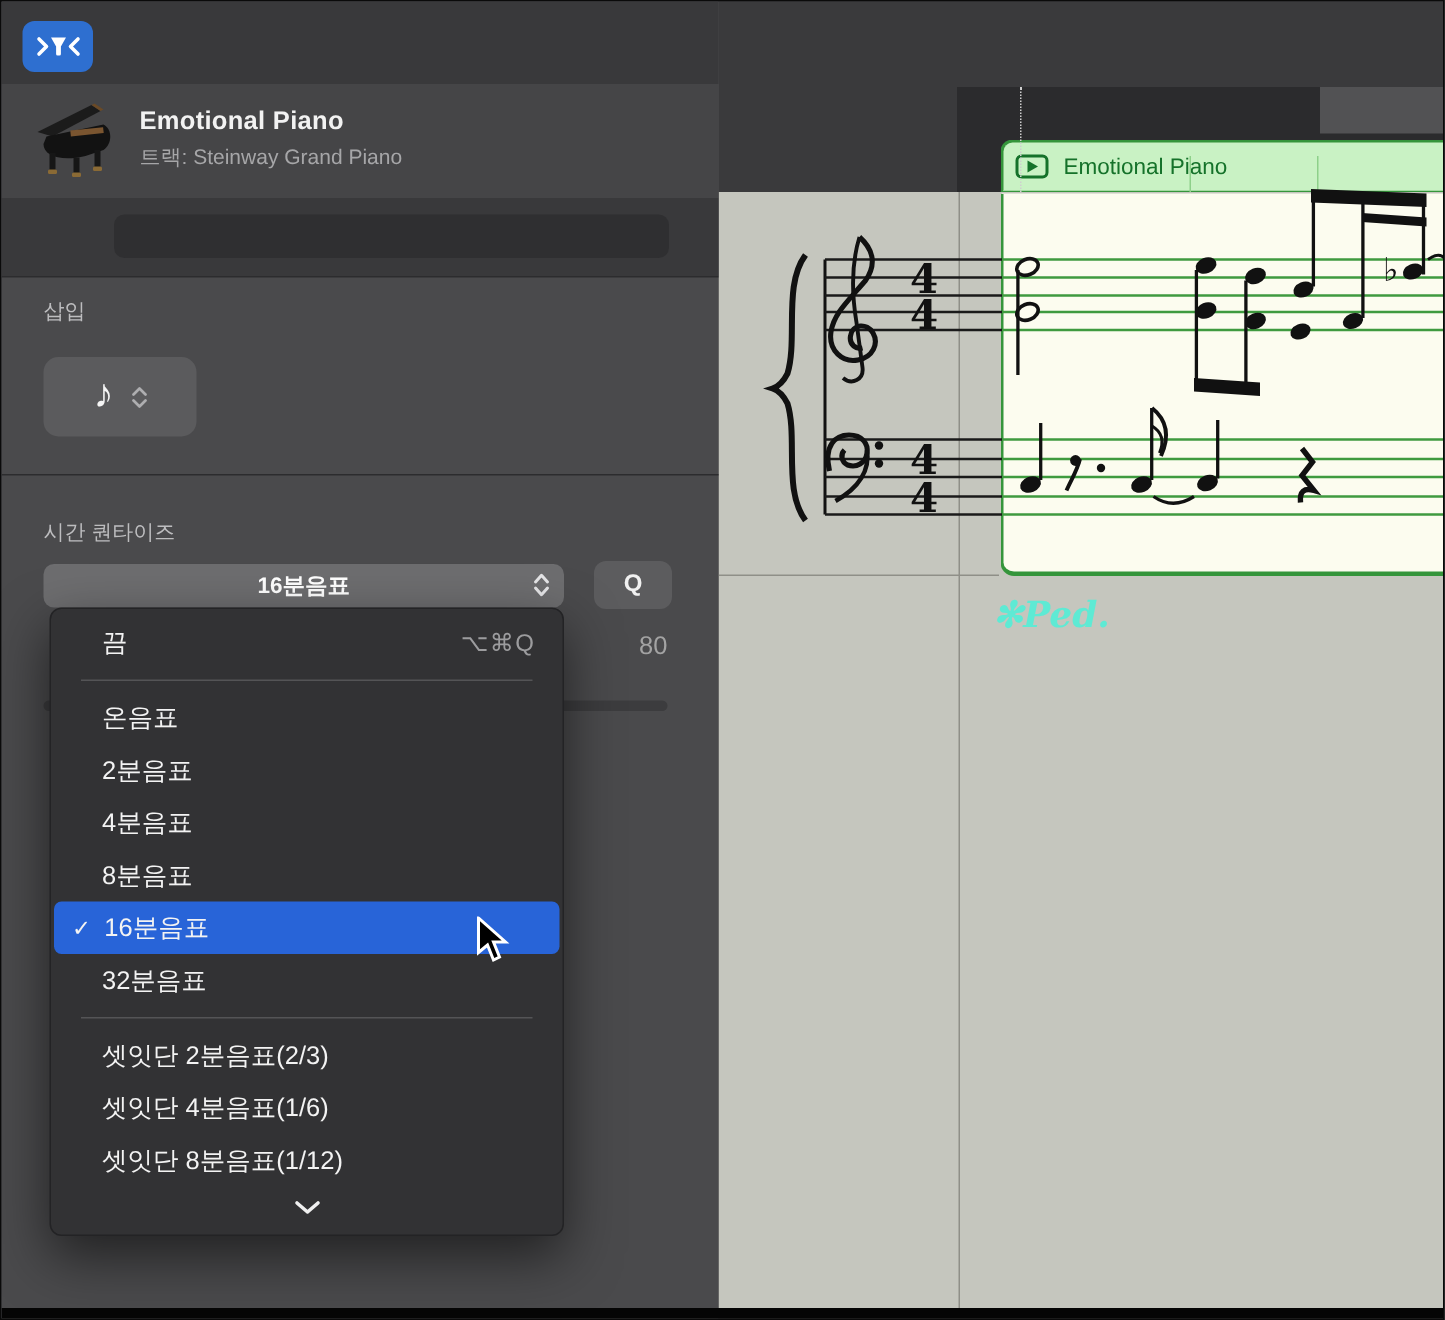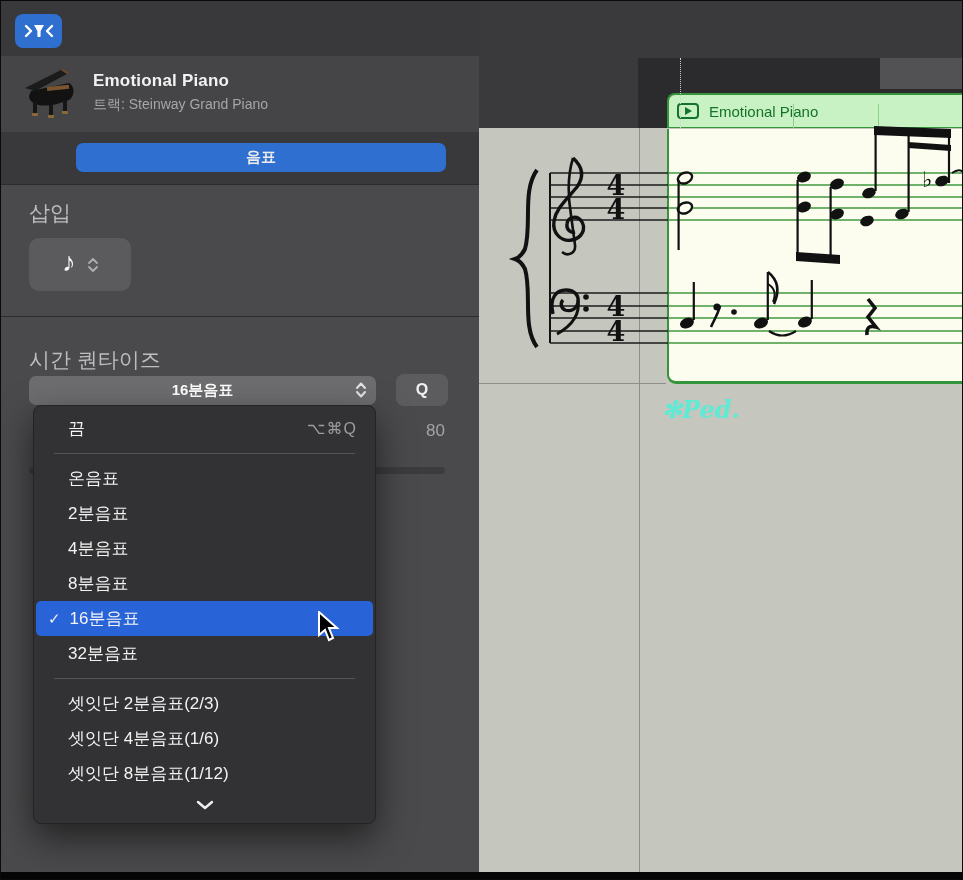--- a/index.html
+++ b/index.html
@@ -17,21 +17,21 @@
   .track-header{ position:absolute; left:0; top:55px; width:478px; height:76px; background:#454547; }
   .piano-ico{ position:absolute; left:16px; top:8px; }
   .track-name{ position:absolute; left:92px; top:15px; color:#f2f2f2; font-size:17px; font-weight:bold; letter-spacing:.2px; }
   .track-sub{ position:absolute; left:92px; top:40px; color:#a6a6a8; font-size:14px; }
   .seg-row{ position:absolute; left:0; top:131px; width:478px; height:52px; background:#39393b; }
   .seg{ position:absolute; left:75px; top:11px; width:370px; height:29px; background:#2f2f31; border-radius:7px; display:flex; }
   .seg-item{ flex:1; display:flex; align-items:center; justify-content:center;
     color:#ececec; font-size:15px; font-weight:bold; border-radius:7px; }
   .seg-item.sel{ background:#2e6fd0; }
   .divider{ position:absolute; left:0; width:478px; height:1px; background:#2c2c2e; }
-  .sec-label{ position:absolute; color:#bdbdbf; font-size:21px; }
+  .sec-label{ position:absolute; color:#bdbdbf; font-size:14px; }
   .note-btn{ position:absolute; left:28px; top:237px; width:102px; height:53px; background:#5b5b5d;
     border-radius:10px; display:flex; align-items:center; justify-content:center; gap:12px; }
   .note-glyph{ color:#f5f5f5; font-size:27px; line-height:1; transform:translateY(-2px); }
   .q-select{ position:absolute; left:28px; top:375px; width:347px; height:29px; background:#6d6d6f;
     border-radius:7px; display:flex; align-items:center; justify-content:center; }
   .q-select span{ color:#fff; font-size:15px; font-weight:bold; }
   .q-select .chev{ position:absolute; right:9px; top:4px; }
   .q-btn{ position:absolute; left:395px; top:373px; width:52px; height:32px; background:#5c5c5e;
     border-radius:8px; color:#f0f0f0; font-size:16px; font-weight:bold;
     display:flex; align-items:center; justify-content:center; }
@@ -222,21 +222,20 @@
         <rect x="15" y="49" width="6" height="3" rx="1" fill="#8a6a35"></rect>
         <rect x="31" y="51" width="6" height="3" rx="1" fill="#8a6a35"></rect>
         <rect x="45" y="47" width="6" height="3" rx="1" fill="#8a6a35"></rect>
       </svg>
       <div class="track-name">Emotional Piano</div>
       <div class="track-sub">트랙: Steinway Grand Piano</div>
     </div>
 
     <div class="seg-row">
       <div class="seg">
-        <div class="seg-item sel">음표</div>
       </div>
     </div>
 
     <div class="divider" style="top:183px"></div>
     <div class="sec-label" style="left:28px; top:198px">삽입</div>
 
     <div class="note-btn">
       <span class="note-glyph">♪</span>
       <svg width="10" height="16" viewBox="0 0 10 16">
         <path d="M1 6 L5 2 L9 6" fill="none" stroke="#aeaeb0" stroke-width="1.8" stroke-linecap="round" stroke-linejoin="round"></path>

